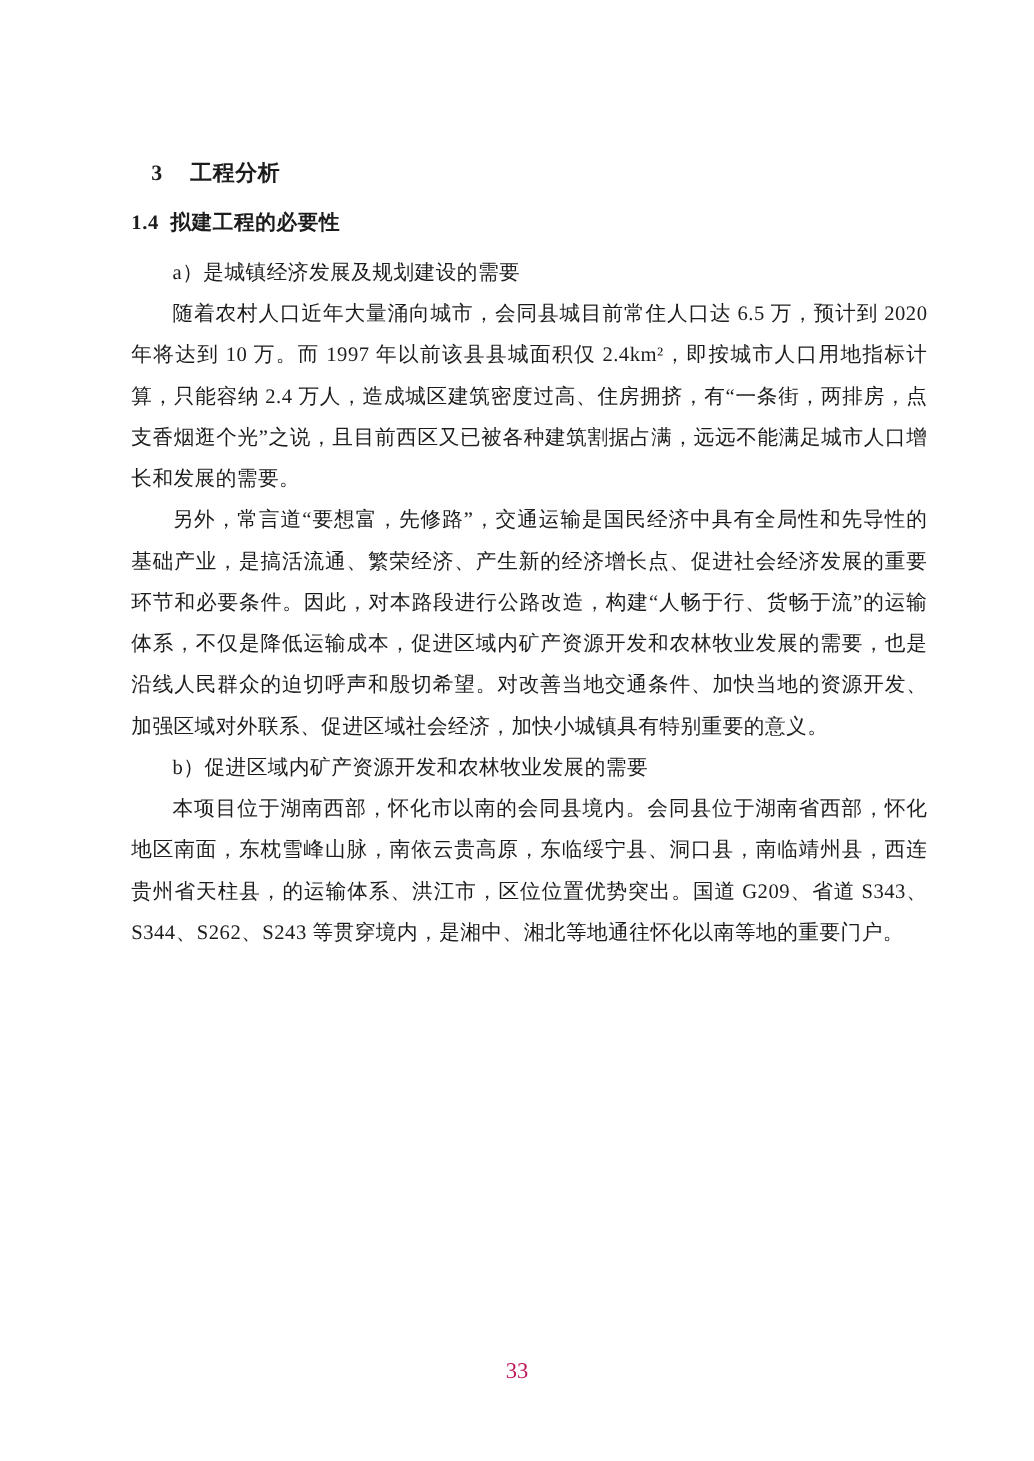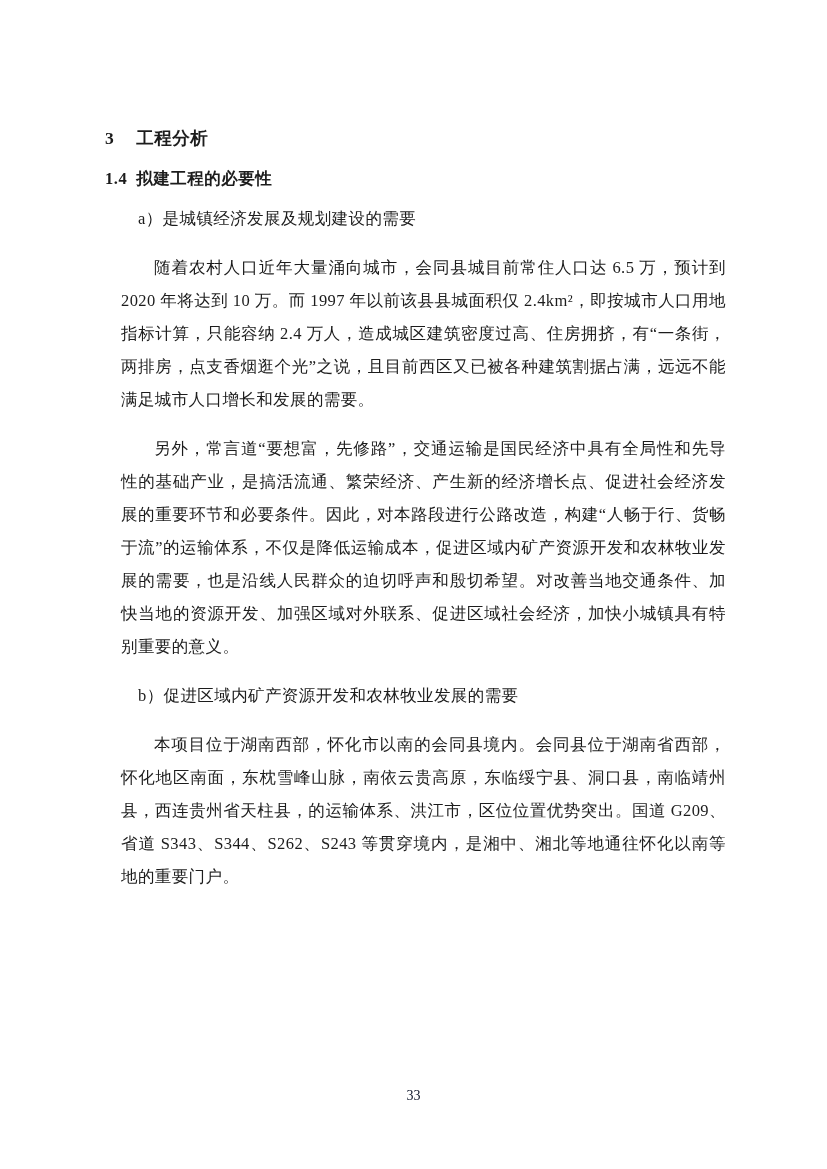--- a/index.html
+++ b/index.html
@@ -20,21 +20,21 @@
     position: absolute;
     left: 105px;
     top: 126px;
     width: 637px;
   }
   h1.chapter {
     font-family: "Liberation Sans", "DejaVu Sans", sans-serif;
     font-weight: bold;
     font-size: 17.5px;
     line-height: 24px;
-    margin: 0 0 16px 0;
+    margin: 0 0 16px 16px;
     letter-spacing: 0.5px;
   }
   h1.chapter .num {
     display: inline-block;
     margin-right: 22px;
     font-family: "Liberation Serif", "DejaVu Serif", serif;
     font-weight: bold;
   }
   h2.section {
     font-family: "Liberation Sans", "DejaVu Sans", sans-serif;
@@ -44,21 +44,21 @@
     margin: 0 0 11px 0;
     letter-spacing: 0.5px;
   }
   h2.section .num {
     display: inline-block;
     margin-right: 9px;
     font-family: "Liberation Serif", "DejaVu Serif", serif;
     font-weight: bold;
   }
   p.para {
-    margin: 16px;
+    margin: 0;
     text-indent: 2em;
     text-align: justify;
     font-size: 16.5px;
     line-height: 33px;
     letter-spacing: 0.4px;
     word-break: break-word;
   }
   p.item-heading {
     margin: 0;
     text-indent: 2em;
@@ -67,23 +67,23 @@
     line-height: 33px;
     letter-spacing: 0.4px;
     font-family: Liberation Serif, serif;
   }
   .page-number {
     position: absolute;
     left: 0;
     right: 0;
     top: 1088px;
     text-align: center;
-    font-size: 14px;
+    font-size: 18px;
     line-height: 16px;
-    color: #0f172a;
+    color: #be185d;
   }
 </style>
 </head>
 <body>
 
 <div class="page">
   <div class="content">
 
     <h1 class="chapter">
       <span class="num">3</span><span>工程分析</span>

